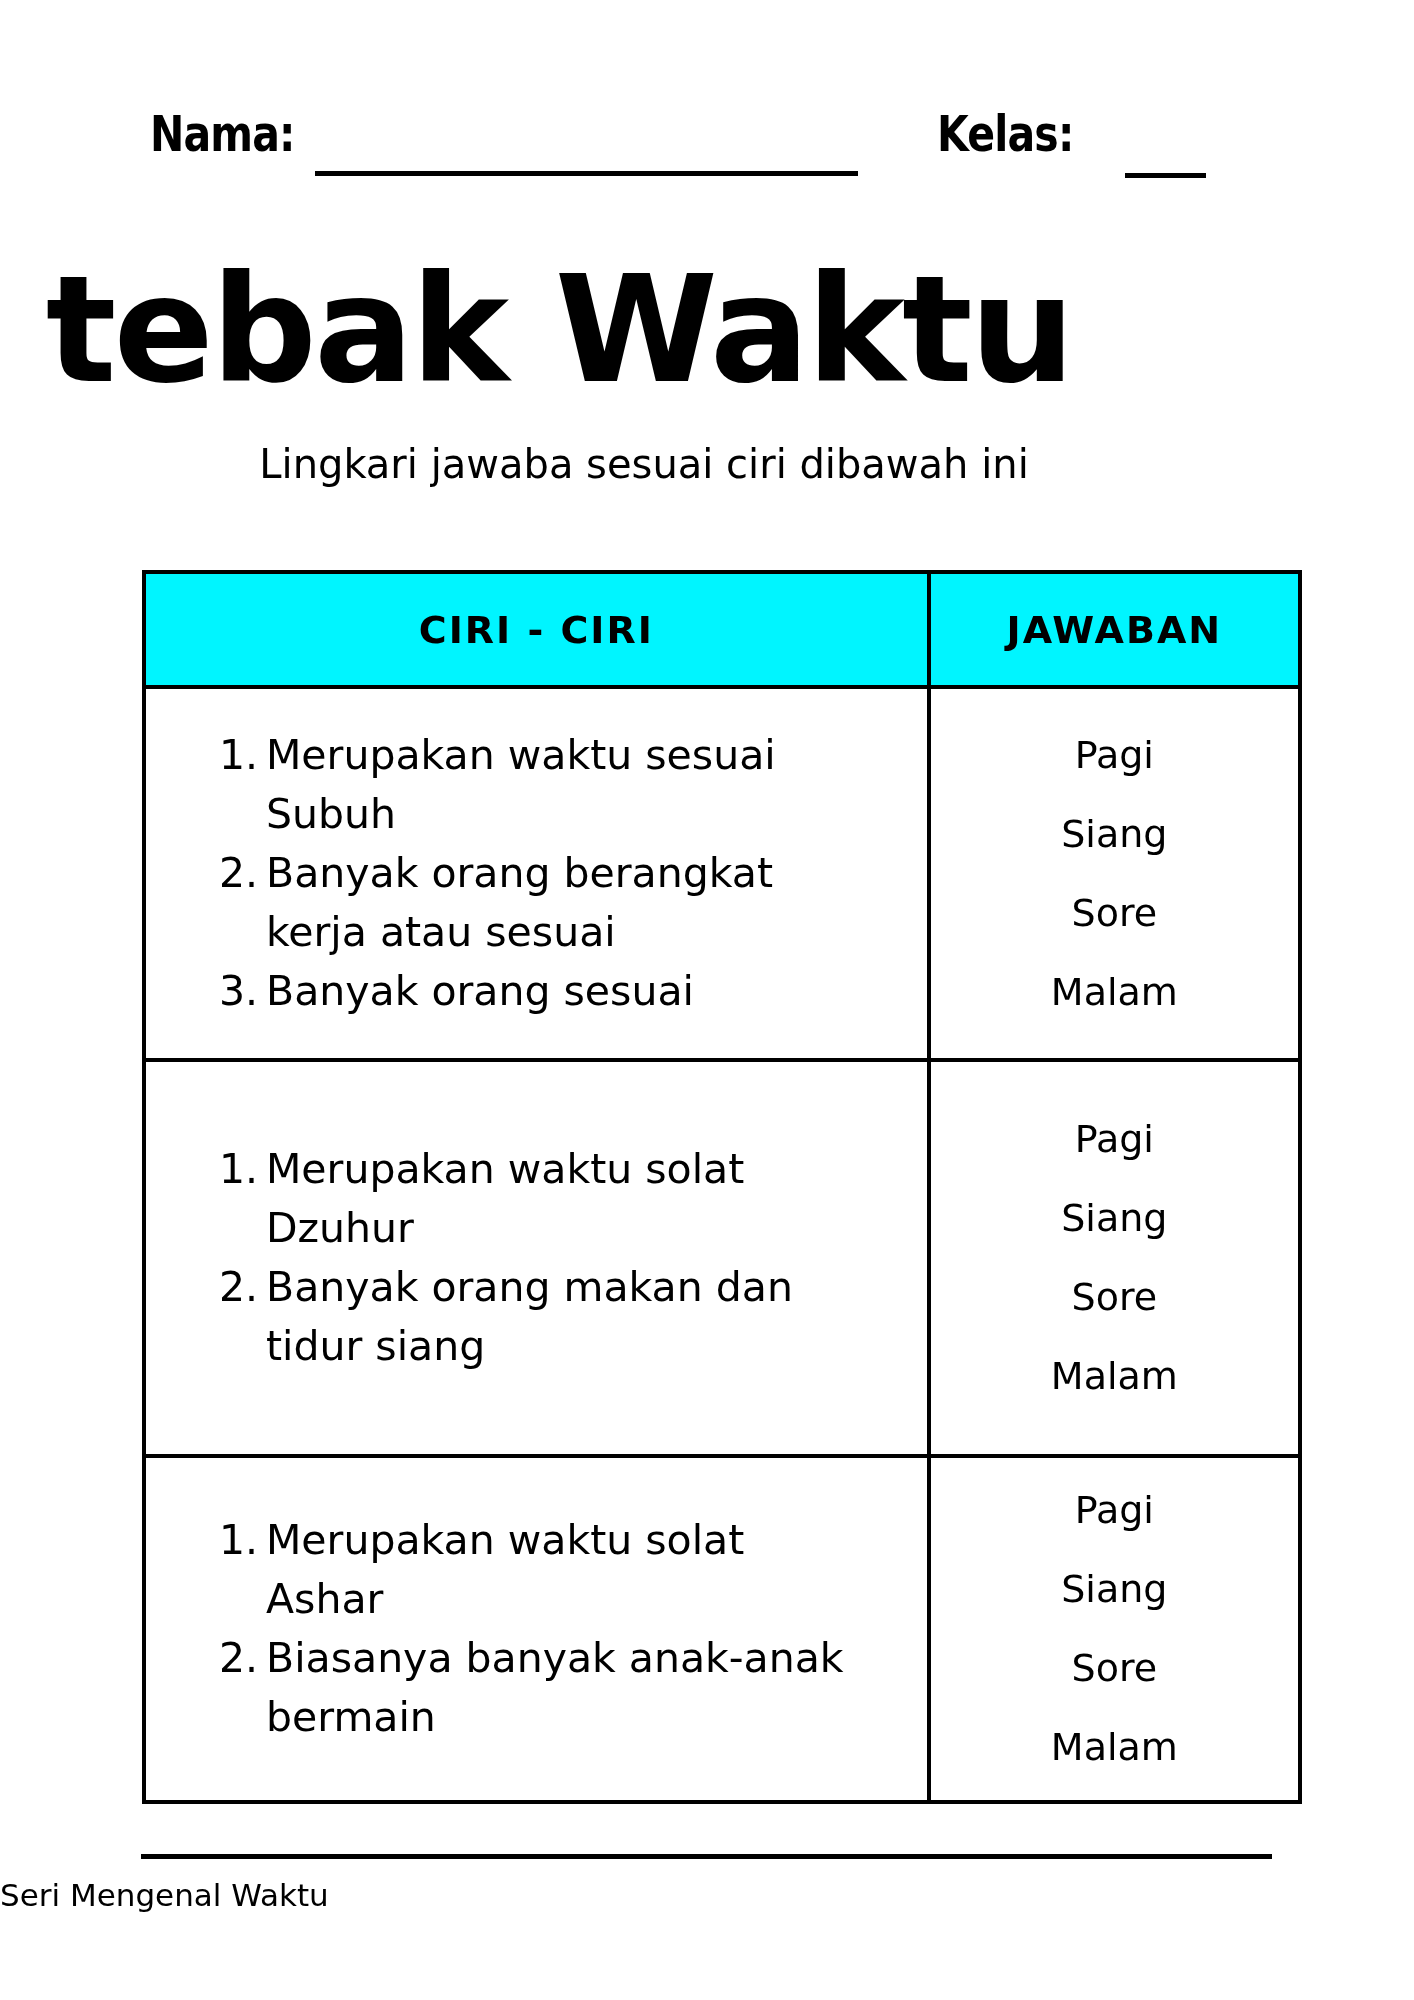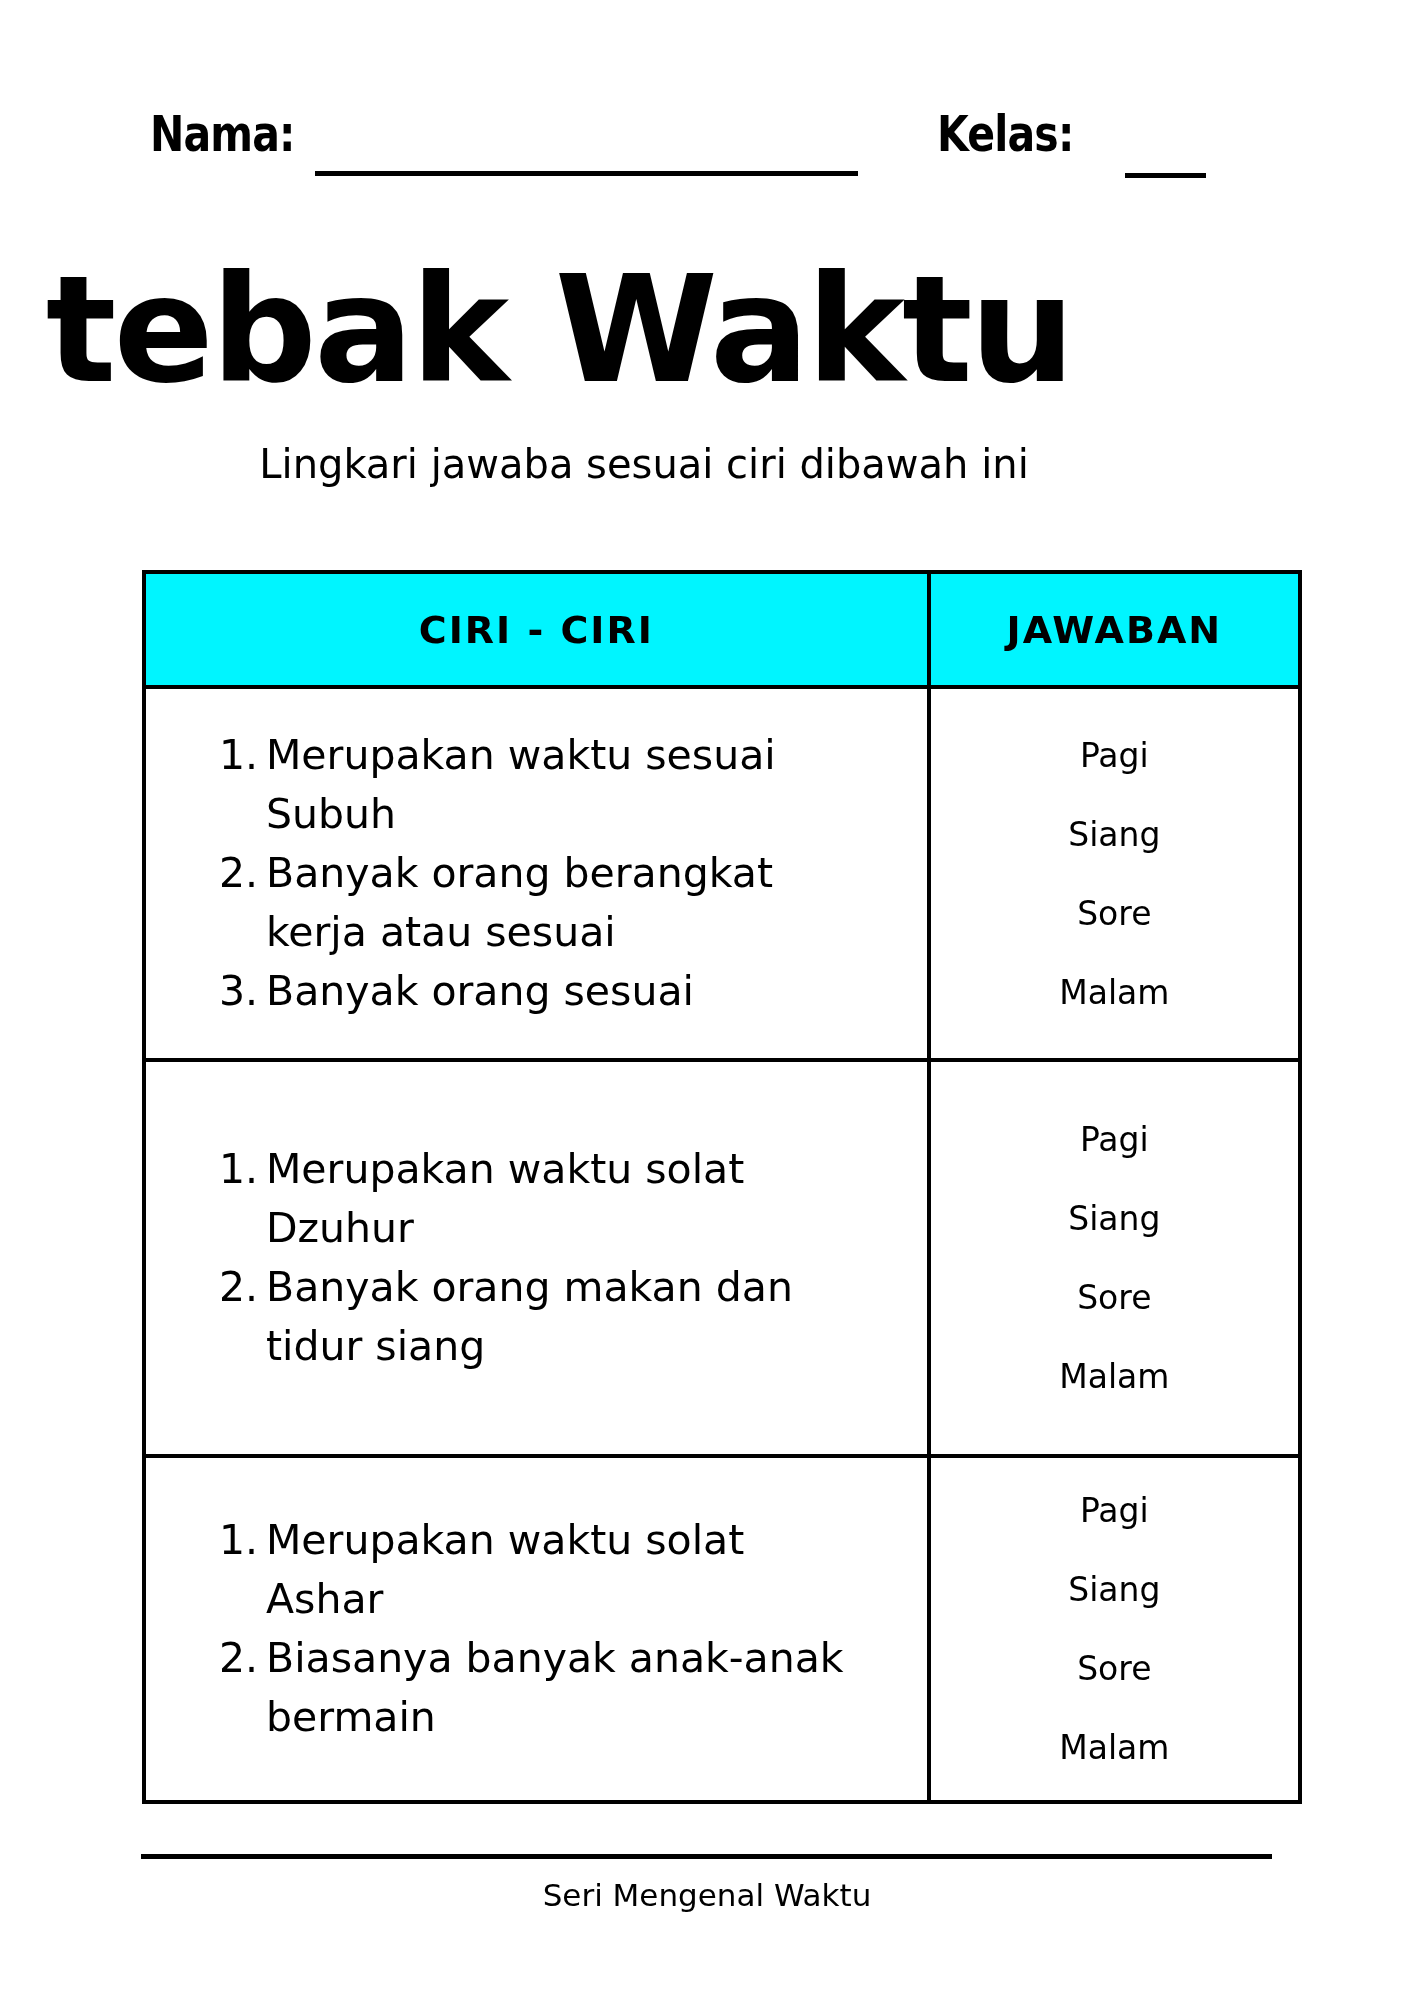--- a/index.html
+++ b/index.html
@@ -43,26 +43,26 @@
     ol.ciri-list {
       margin: 0; padding: 0 0 0 120px; font-size: 41px; line-height: 59px;
       list-style: none; counter-reset: item;
     }
     ol.ciri-list li {
       position: relative; padding-left: 0; counter-increment: item;
     }
     .num {
       position: absolute; left: -47px; top: 0;
     }
-    .opt { font-size: 33px; line-height: 79px; display: block; }
+    .opt { font-size: 38px; line-height: 79px; display: block; }
     .footer-line {
       left: 141px; top: 1854px; width: 1131px; height: 5px; background: #000;
     }
     .footer-text {
-      left: 0; width: 1414px; top: 1873px; text-align: center;
+      left: 0; width: 1414px; top: 1873px; text-align: left;
       font-size: 31px; line-height: 44px;
     }
   </style>
 </head>
 <body>
 
 <div class="abs hdr-label" style="left:150px; top:104px;">Nama:</div>
 <div class="abs hdr-line" style="left:315px; top:171px; width:543px;"></div>
 
 <div class="abs hdr-label" style="left:937px; top:104px;">Kelas:</div>

